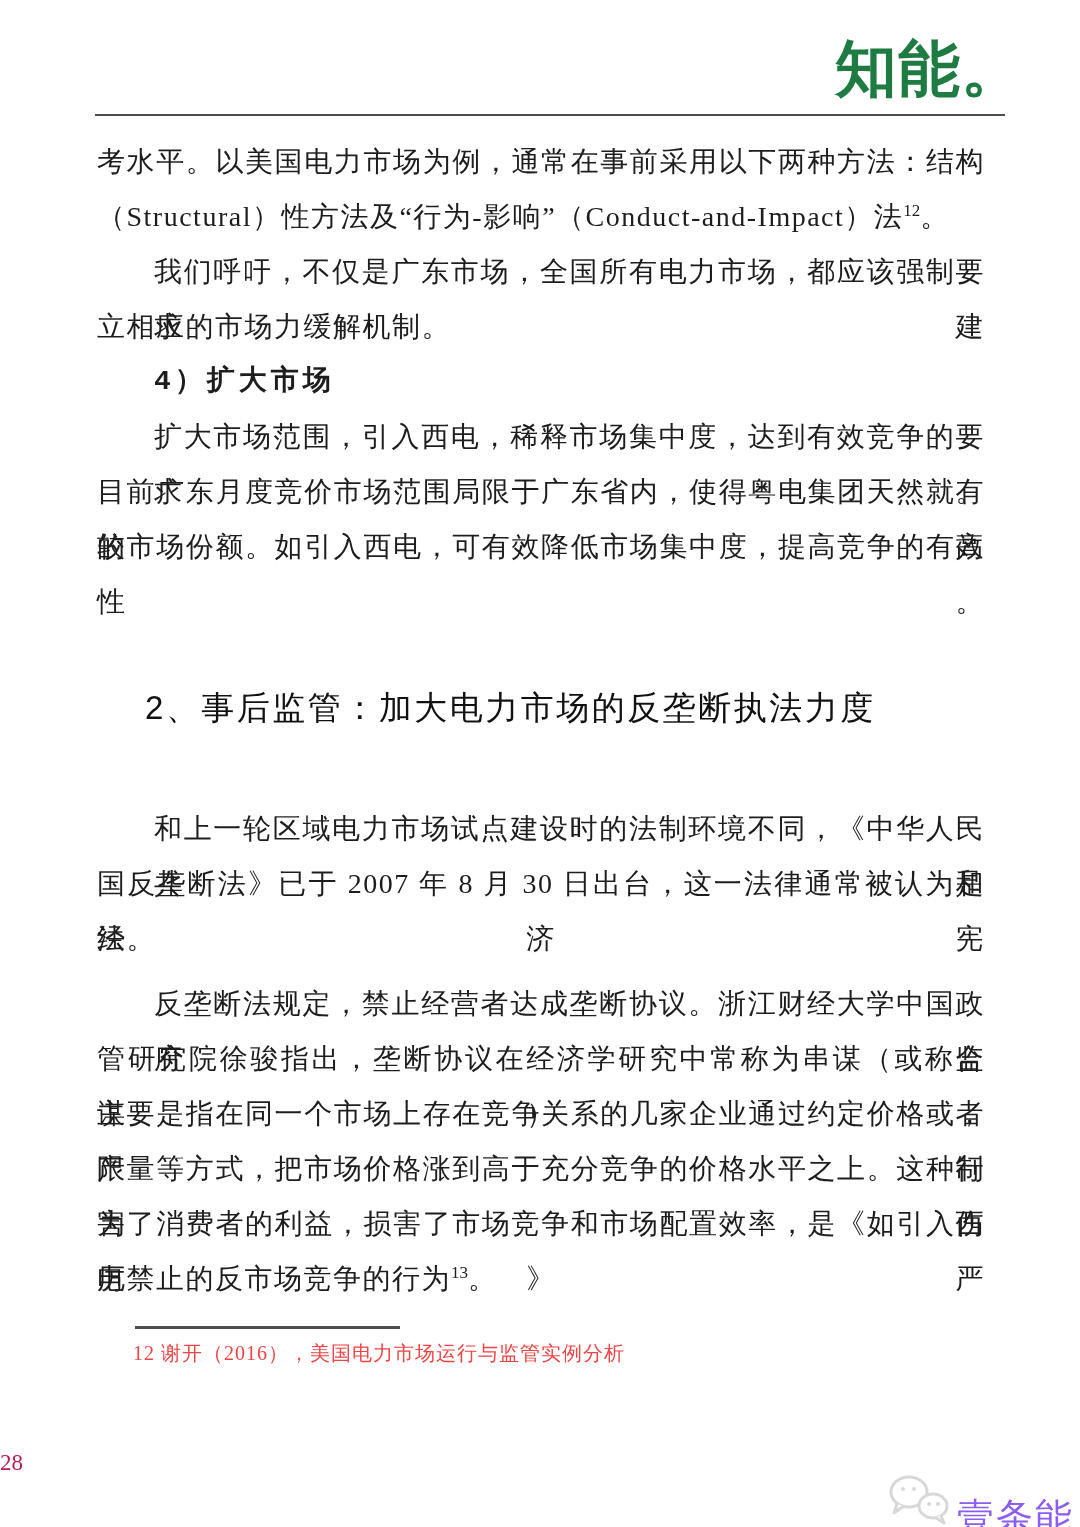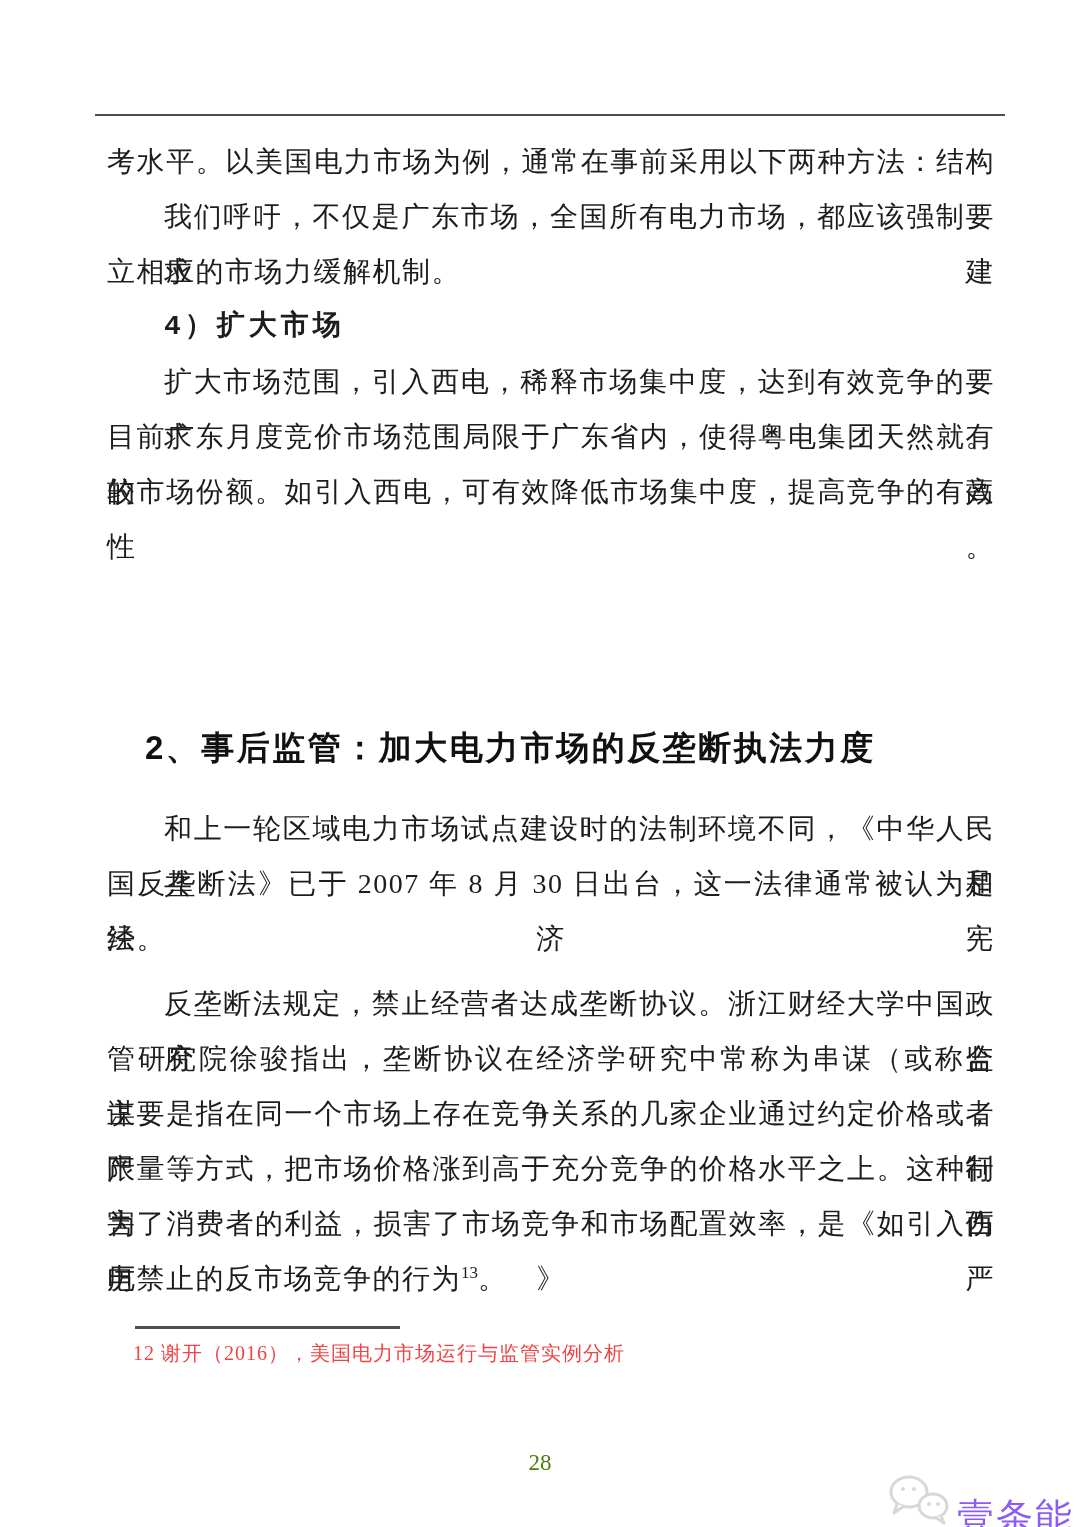--- a/index.html
+++ b/index.html
@@ -28,21 +28,21 @@
   .header-rule {
     position: absolute;
     top: 114px;
     left: 95px;
     width: 910px;
     height: 2px;
     background: #4d4d4d;
   }
 
   
-  .textblock { position: absolute; left: 107px; width: 888px; }
+  .textblock { position: absolute; left: 97px; width: 888px; }
   .block-a { top: 134px; }
   .block-b { top: 801px; }
   .block-c { top: 976px; }
   .bodyline {
     box-sizing: border-box;
     width: 888px;
     height: 55px;
     line-height: 55px;
     font-size: 28px;
     letter-spacing: 1.5px;
@@ -58,28 +58,28 @@
   sup.fnref {
     font-size: 17px;
     letter-spacing: 0;
     vertical-align: super;
     line-height: 0;
   }
 
   .section-heading {
     position: absolute;
     left: 97px;
-    top: 726px;
+    top: 686px;
     width: 888px;
     box-sizing: border-box;
     padding-left: 48px;
     height: 44px;
     line-height: 44px;
     font-family: "Liberation Sans", "DejaVu Sans", sans-serif;
-    font-weight: bold;
+    font-weight: normal;
     font-size: 33px;
     letter-spacing: 2.5px;
     color: #111111;
   }
 
   
   .footnotes {
     position: absolute;
     left: 133px;
     top: 1316px;
@@ -94,24 +94,23 @@
     margin: 10px 0 9px 2px;
   }
   .fn-line { line-height: 30px; letter-spacing: 1px; }
 
   
   .page-number {
     position: absolute;
     top: 1448px;
     left: 0;
     width: 100%;
-    text-align: center;
     font-size: 23px;
     line-height: 30px;
-    color: #4d7c0f;
+    color: #be185d;
     font-family: Liberation Serif, serif;
   }
   .watermark {
     position: absolute;
     top: 1466px;
     right: 6px;
     display: flex;
     align-items: center;
     gap: 4px;
   }
@@ -123,24 +122,28 @@
     letter-spacing: 2px;
     text-shadow: 1px 1px 0 #ffffff;
     margin-top: 32px;
   }
 </style>
 </head>
 <body>
 
 <div class="page">
 
+  <div class="logo">知能。</div>
   <div class="header-rule"></div>
 
   <div class="textblock block-a">
     <div class="bodyline j">考水平。以美国电力市场为例，通常在事前采用以下两种方法：结构</div>
+    <div class="bodyline">
+      <span>（Structural）性方法及“行为-影响”（Conduct-and-Impact）法</span><sup class="fnref">12</sup><span>。</span>
+    </div>
     <div class="bodyline j indent">我们呼吁，不仅是广东市场，全国所有电力市场，都应该强制要求建</div>
     <div class="bodyline">立相应的市场力缓解机制。</div>
     <div class="bodyline subhead indent">4）扩大市场</div>
     <div class="bodyline j indent">扩大市场范围，引入西电，稀释市场集中度，达到有效竞争的要求。</div>
     <div class="bodyline j">目前广东月度竞价市场范围局限于广东省内，使得粤电集团天然就有较高</div>
     <div class="bodyline j">的市场份额。如引入西电，可有效降低市场集中度，提高竞争的有效性。</div>
   </div>
 
   <div class="section-heading">2、事后监管：加大电力市场的反垄断执法力度</div>
 

